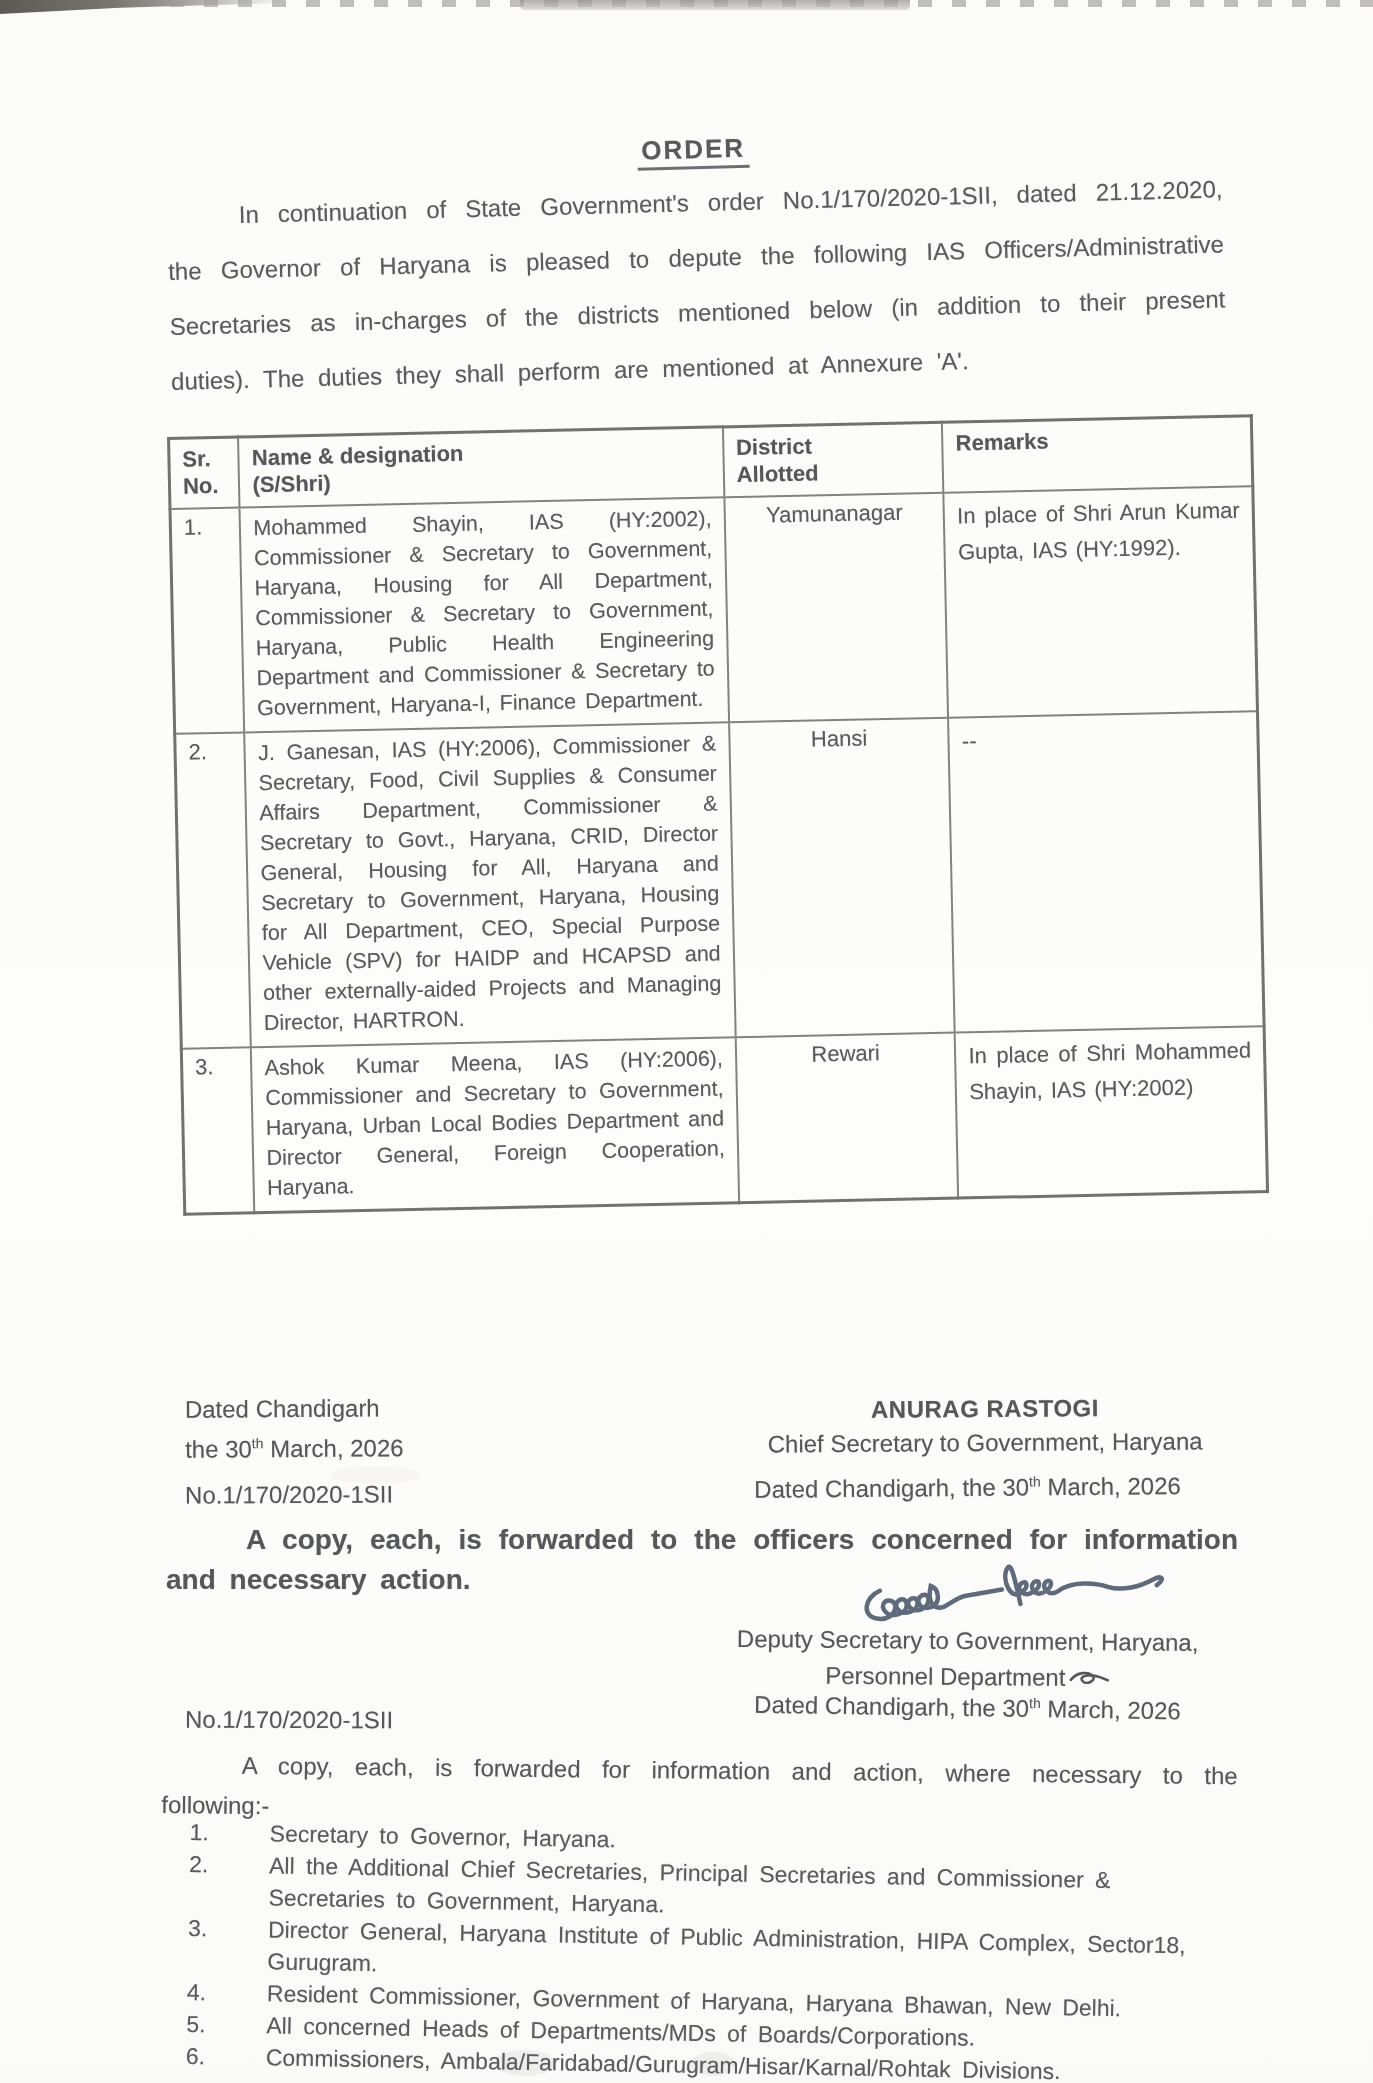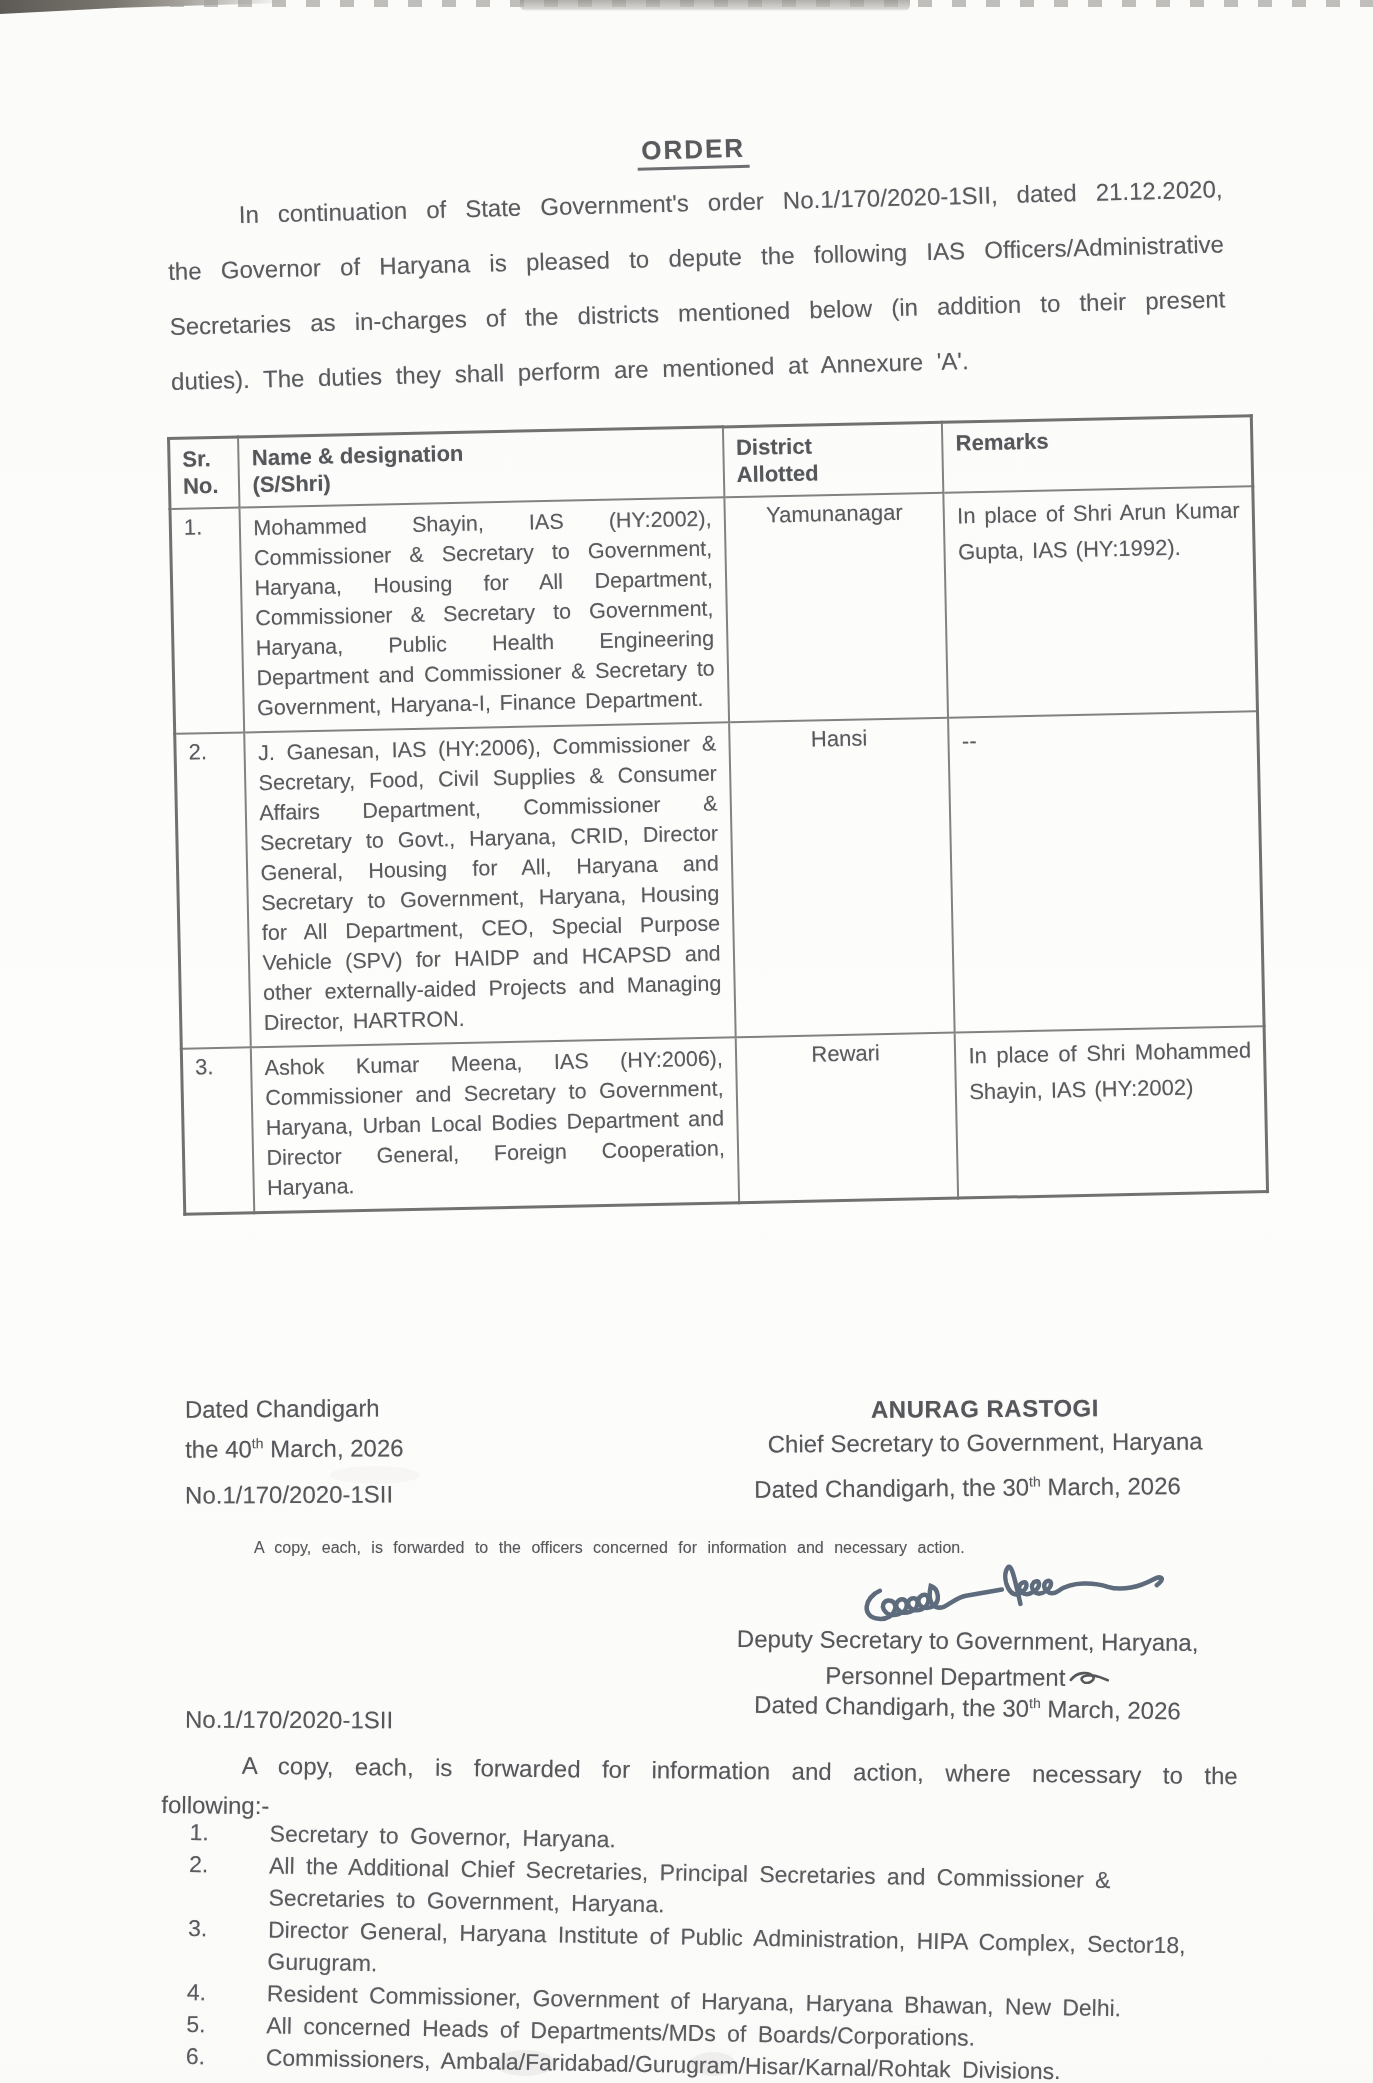--- a/index.html
+++ b/index.html
@@ -63,21 +63,21 @@
   .cell-sr{font-size:22px;padding-left:14px;}
   .th-center{text-align:center;}
 
   
   .abs{position:absolute;}
   .s24{font-size:24px;}
   .signoff-left{left:185px;top:1392px;line-height:34px;transform:rotate(-.4deg);}
   .signoff-right{left:735px;top:1392px;width:500px;text-align:center;line-height:34px;transform:rotate(-.4deg);}
   .ref-row1-left{left:185px;top:1481px;transform:rotate(-.3deg);}
   .ref-row1-right{left:700px;top:1474px;width:535px;text-align:center;transform:rotate(-.5deg);}
-  .forward1{left:162px;top:1516px;width:1072px;font-size:16px;line-height:40px;text-align:justify;text-indent:80px;word-spacing:6px;margin:12px;}
+  .forward1{left:162px;top:1516px;width:1072px;font-size:28px;line-height:40px;text-align:justify;text-indent:80px;word-spacing:6px;margin:4px;font-weight:bold;}
   .signature-svg{left:852px;top:1542px;transform:rotate(-2deg);}
   .deputy-block{left:700px;top:1623px;width:535px;text-align:center;font-size:24px;line-height:36px;transform:rotate(.5deg);}
   .flourish-svg{vertical-align:-2px;margin-left:2px;}
   .ref-row2-left{left:185px;top:1706px;transform:rotate(.2deg);}
   .ref-row2-right{left:700px;top:1694px;width:535px;text-align:center;transform:rotate(.9deg);}
   .forward2{left:162px;top:1745px;width:1076px;font-size:24px;line-height:40px;text-align:justify;text-indent:80px;word-spacing:5px;margin:0;transform:rotate(.6deg);transform-origin:0 0;}
   .sup{font-size:.58em;vertical-align:super;letter-spacing:0;}
 
   
   .dist-list{left:190px;top:1816px;width:1000px;transform:rotate(1deg);transform-origin:0 0;}
@@ -143,21 +143,21 @@
       <td class="cell-sr">3.</td>
       <td class="cell-name">Ashok Kumar Meena, IAS (HY:2006), Commissioner and Secretary to Government, Haryana, Urban Local Bodies Department and Director General, Foreign Cooperation, Haryana.</td>
       <td class="cell-district">Rewari</td>
       <td class="cell-remarks">In place of Shri Mohammed Shayin, IAS (HY:2002)</td>
     </tr>
   </tbody>
     </table>
 
   <div class="abs s24 txt signoff-left">
     <div>Dated Chandigarh</div>
-    <div><span>the 40</span><sup class="sup">th</sup><span> March, 2026</span></div>
+    <div><span>the 30</span><sup class="sup">th</sup><span> March, 2026</span></div>
   </div>
   <div class="abs s24 txt signoff-right">
     <div style="font-weight:bold;letter-spacing:.5px;">ANURAG RASTOGI</div>
     <div>Chief Secretary to Government, Haryana</div>
   </div>
 
   <div class="abs s24 txt ref-row1-left">No.1/170/2020-1SII</div>
   <div class="abs s24 txt ref-row1-right"><span>Dated Chandigarh, the 30</span><sup class="sup">th</sup><span> March, 2026</span></div>
 
   <p class="abs txt forward1">A copy, each, is forwarded to the officers concerned for information and necessary action.</p>

